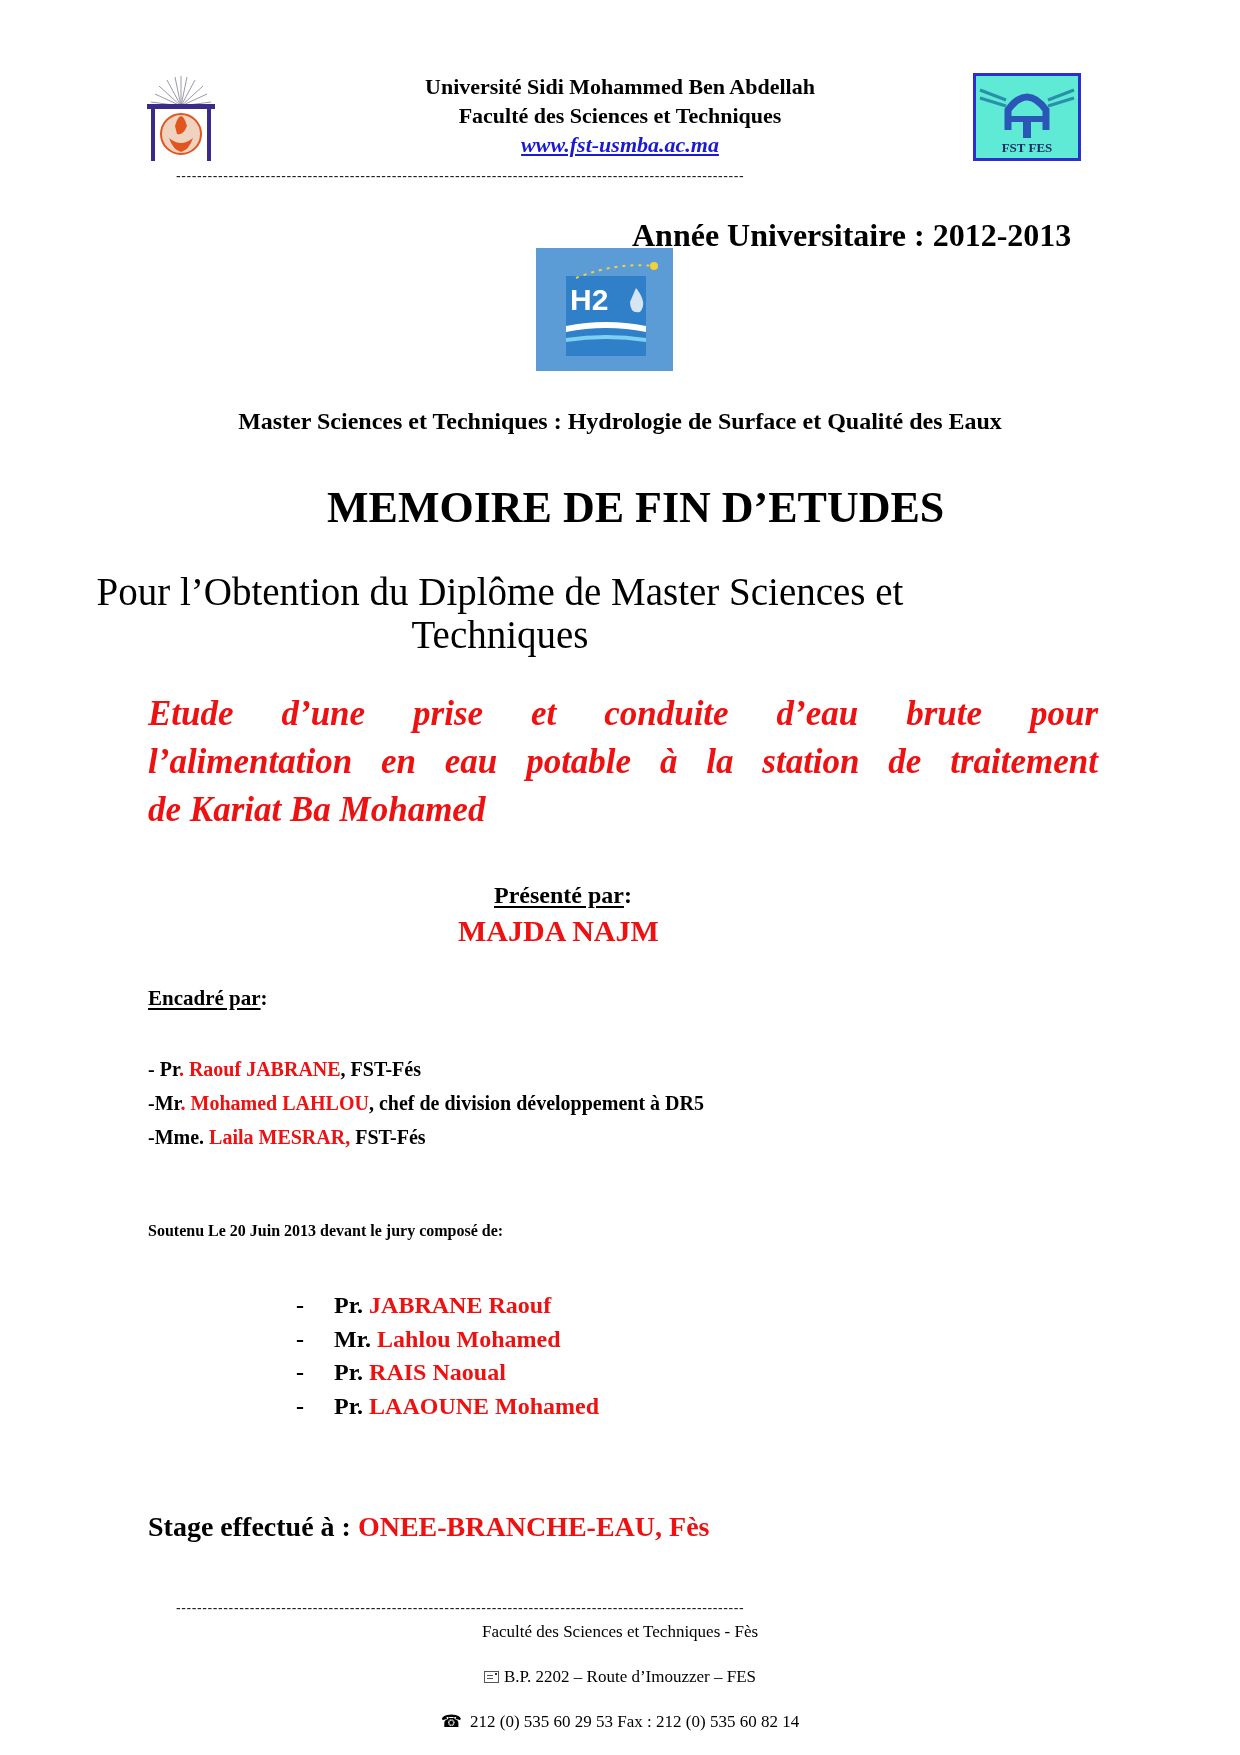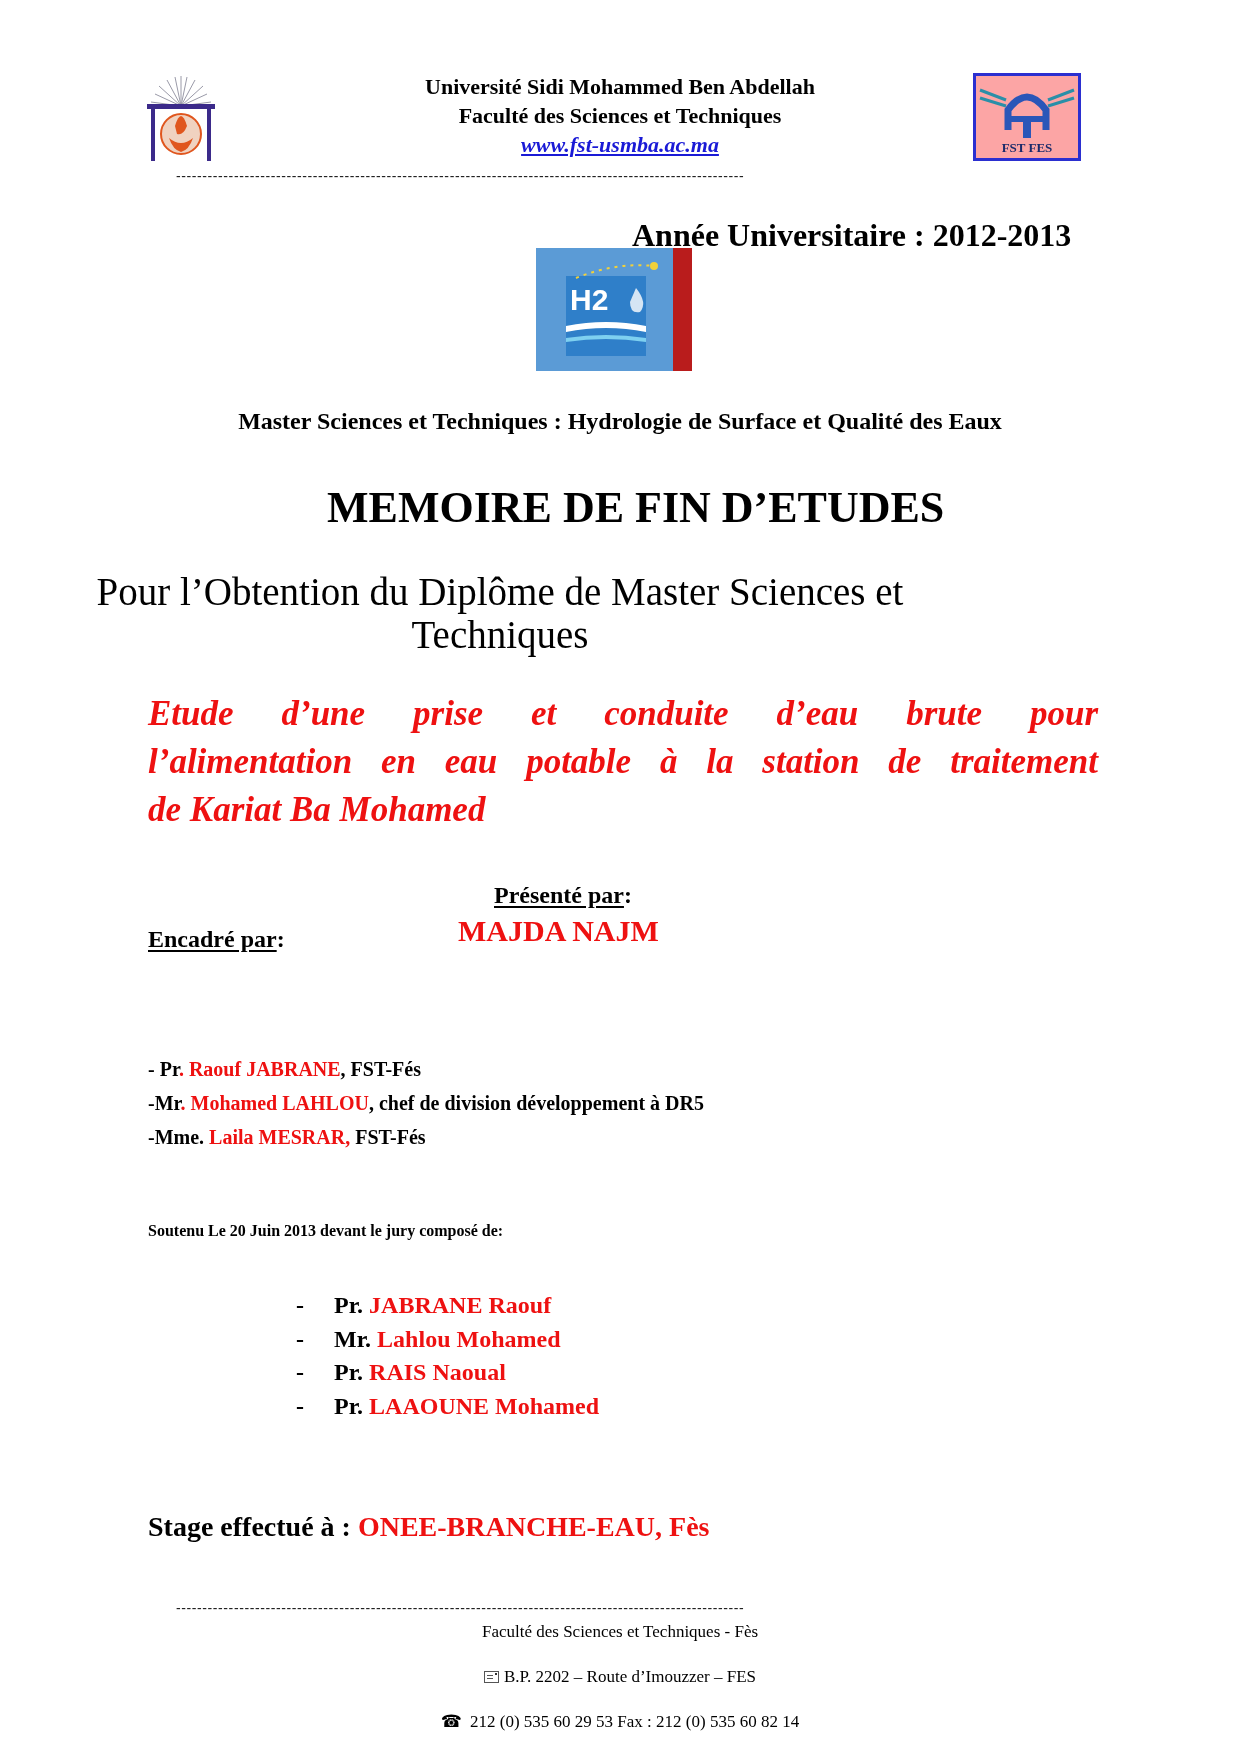--- a/index.html
+++ b/index.html
@@ -6,22 +6,22 @@
   body { width:1240px; height:1755px; position:relative; overflow:hidden;
          font-family:"Liberation Serif","DejaVu Serif",serif; color:#000; }
   .abs { position:absolute; }
   .bold { font-weight:bold; }
   .red { color:#ee1111; }
   .center { text-align:center; }
   .hdr-line { font-size:22px; font-weight:bold; line-height:29px; }
   .link { color:#1a1ad6; font-style:italic; text-decoration:underline; }
   .dashes { font-family:"Liberation Sans",sans-serif; font-size:14px; letter-spacing:0.6px; white-space:nowrap; overflow:hidden; color:#222; }
   .logo-usmba { left:145px; top:76px; width:72px; height:88px; }
-  .logo-fst { left:973px; top:73px; width:108px; height:88px; border:3px solid #2b2fd0; box-sizing:border-box; background:#fca5a5; }
-  .logo-h2o { left:536px; top:248px; width:156px; height:123px; background:#b91c1c; }
+  .logo-fst { left:973px; top:73px; width:108px; height:88px; border:3px solid #2b2fd0; box-sizing:border-box; background:#5eead4; }
+  .logo-h2o { left:536px; top:248px; width:109px; height:123px; background:#b91c1c; }
   .u { text-decoration:underline; text-decoration-thickness:2px; text-underline-offset:3px; }
 </style>
 </head>
 <body>
 
 <div class="abs logo-usmba">
   <svg width="72" height="88" viewBox="0 0 72 88">
     <g stroke="#9a9aa8" stroke-width="1">
       <line x1="36" y1="30" x2="10" y2="18"></line>
         <line x1="36" y1="30" x2="14" y2="10"></line>
@@ -95,21 +95,21 @@
   <div style="text-align:justify; text-align-last:justify;">Etude d’une prise et conduite  d’eau brute pour</div>
   <div style="text-align:justify; text-align-last:justify;">l’alimentation en eau potable à la station de traitement</div>
   <div>de Kariat Ba Mohamed</div>
 </div>
 
 <div class="abs bold" style="left:494px; top:882px; font-size:24px;text-align:center;">
   <span class="u">Présenté par</span><span>:</span>
 </div>
 <div class="abs bold red" style="left:458px; top:914px; font-size:30px;">MAJDA NAJM</div>
 
-<div class="abs bold" style="left:148px; top:926px; font-size:24px;">
+<div class="abs bold" style="left:148px; top:986px; font-size:21px;">
   <span class="u">Encadré par</span><span>:</span>
 </div>
 <div class="abs bold" style="left:148px; top:1052px; font-size:20px; line-height:34px;">
   <div><span>- Pr</span><span class="red">. </span><span class="red">Raouf  JABRANE</span><span>, FST-Fés</span></div>
   <div><span>-Mr</span><span class="red">. </span><span class="red">Mohamed  LAHLOU</span><span>, chef de division développement à DR5</span></div>
   <div><span>-Mme. </span><span class="red">Laila  MESRAR,</span><span> FST-Fés</span></div>
 </div>
 
 <div class="abs bold" style="left:148px; top:1222px; font-size:16px;">Soutenu Le 20 Juin 2013 devant le jury composé de:</div>
 

